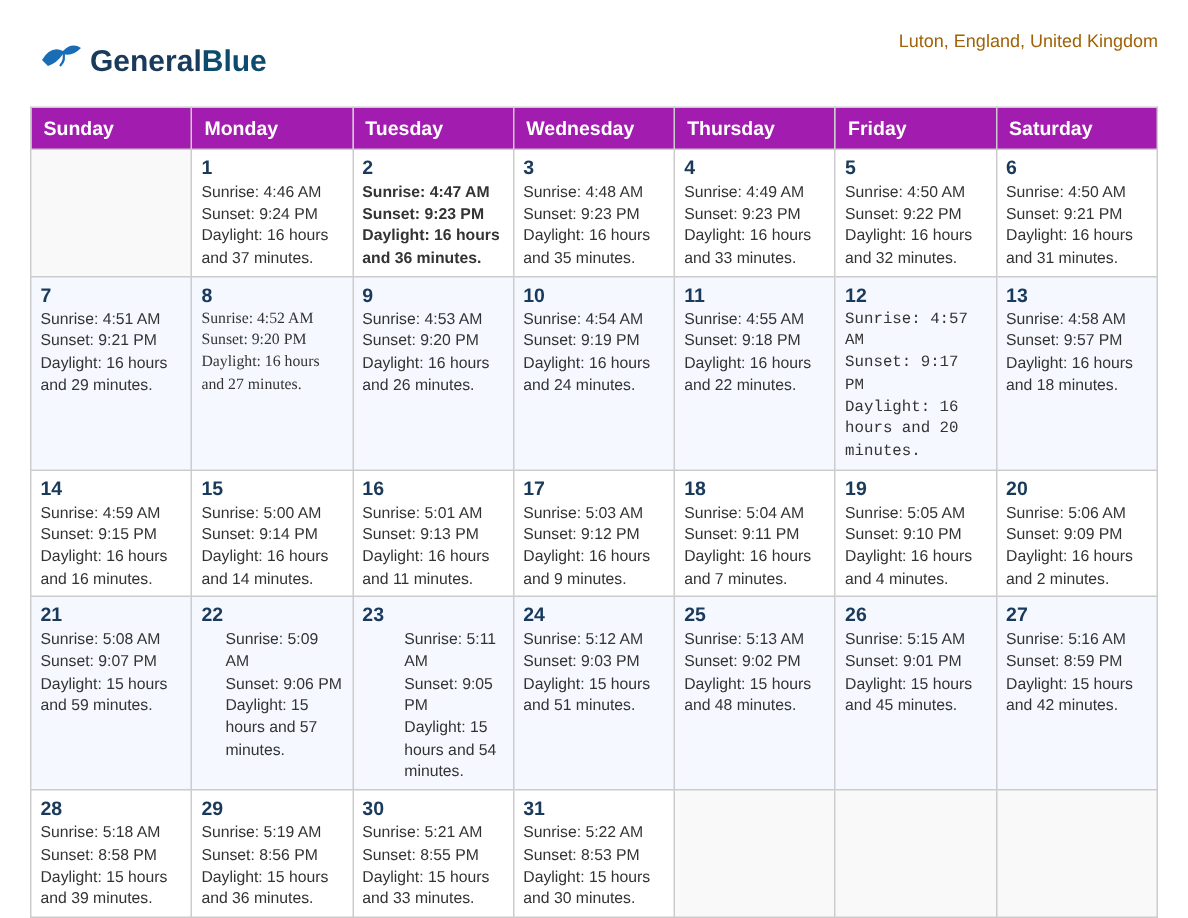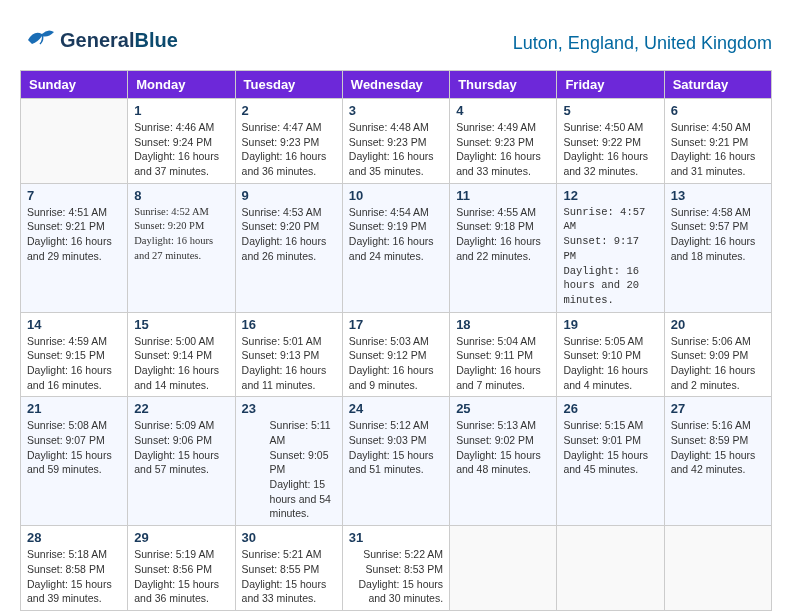--- a/index.html
+++ b/index.html
@@ -24,31 +24,31 @@
     .title-section {
       text-align: right;
     }
     .month-title {
       font-size: 42px;
       font-weight: bold;
       color: #1a3a5c;
       line-height: 1;
     }
     .location-title {
-      font-size: 18px;
-      color: #0369a1;
-      margin-top: 13px;
+      font-size: 12px;
+      color: #a16207;
+      margin-top: 0;
     }
     table {
       width: 100%;
       border-collapse: collapse;
       font-size: 11px;
     }
     thead tr th {
-      background-color: #6d28d9;
+      background-color: #a21caf;
       color: #fff;
       font-size: 13px;
       font-weight: bold;
       padding: 6px 8px;
       text-align: left;
       border: 1px solid #ccc;
     }
     tbody tr td {
       vertical-align: top;
       border: 1px solid #ccc;
@@ -119,21 +119,21 @@
   <tr>
         <td class="empty-cell"></td>
         <td>
           <span class="day-number">1</span>
           <div class="day-detail" style="white-space: pre-line;">Sunrise: 4:46 AM
 Sunset: 9:24 PM
 Daylight: 16 hours and 37 minutes.</div>
         </td>
         <td>
           <span class="day-number">2</span>
-          <div class="day-detail" style="white-space: pre-line;">Sunrise: 4:47 AM
+          <div class="day-detail" style="white-space: pre-line; font-weight: bold;">Sunrise: 4:47 AM
 Sunset: 9:23 PM
 Daylight: 16 hours and 36 minutes.</div>
         </td>
         <td>
           <span class="day-number">3</span>
           <div class="day-detail" style="white-space: pre-line;">Sunrise: 4:48 AM
 Sunset: 9:23 PM
 Daylight: 16 hours and 35 minutes.</div>
         </td>
         <td>
@@ -245,21 +245,21 @@
       </tr>
       <tr>
         <td>
           <span class="day-number">21</span>
           <div class="day-detail" style="white-space: pre-line;">Sunrise: 5:08 AM
 Sunset: 9:07 PM
 Daylight: 15 hours and 59 minutes.</div>
         </td>
         <td>
           <span class="day-number">22</span>
-          <div class="day-detail" style="white-space: pre-line;">Sunrise: 5:09 AM
+          <div class="day-detail" style="white-space: pre-line; margin-left: 16px;">Sunrise: 5:09 AM
 Sunset: 9:06 PM
 Daylight: 15 hours and 57 minutes.</div>
         </td>
         <td>
           <span class="day-number">23</span>
           <div class="day-detail" style="white-space: pre-line; margin-left: 28px;">Sunrise: 5:11 AM
 Sunset: 9:05 PM
 Daylight: 15 hours and 54 minutes.</div>
         </td>
         <td>
@@ -301,21 +301,21 @@
 Daylight: 15 hours and 36 minutes.</div>
         </td>
         <td>
           <span class="day-number">30</span>
           <div class="day-detail" style="white-space: pre-line;">Sunrise: 5:21 AM
 Sunset: 8:55 PM
 Daylight: 15 hours and 33 minutes.</div>
         </td>
         <td>
           <span class="day-number">31</span>
-          <div class="day-detail" style="white-space: pre-line; text-align: right;">Sunrise: 5:22 AM
+          <div class="day-detail" style="white-space: pre-line;">Sunrise: 5:22 AM
 Sunset: 8:53 PM
 Daylight: 15 hours and 30 minutes.</div>
         </td>
         <td class="empty-cell"></td>
         <td class="empty-cell"></td>
         <td class="empty-cell"></td>
       </tr>
     </tbody>
 </table>
 

